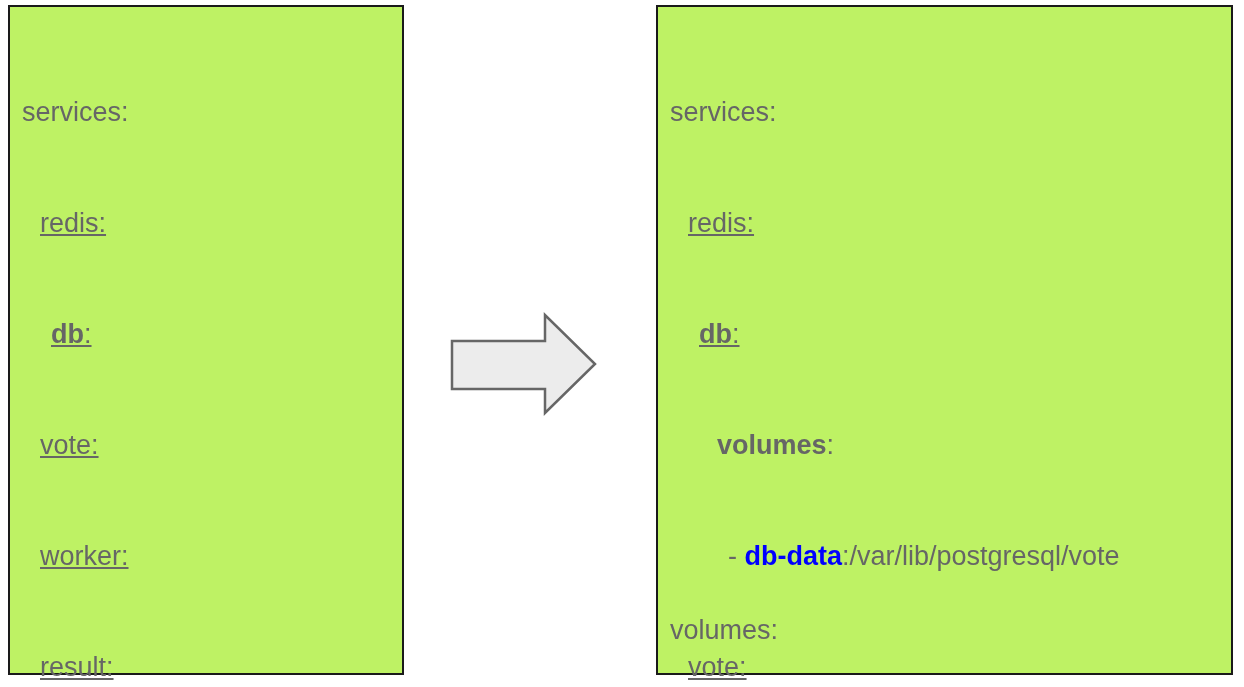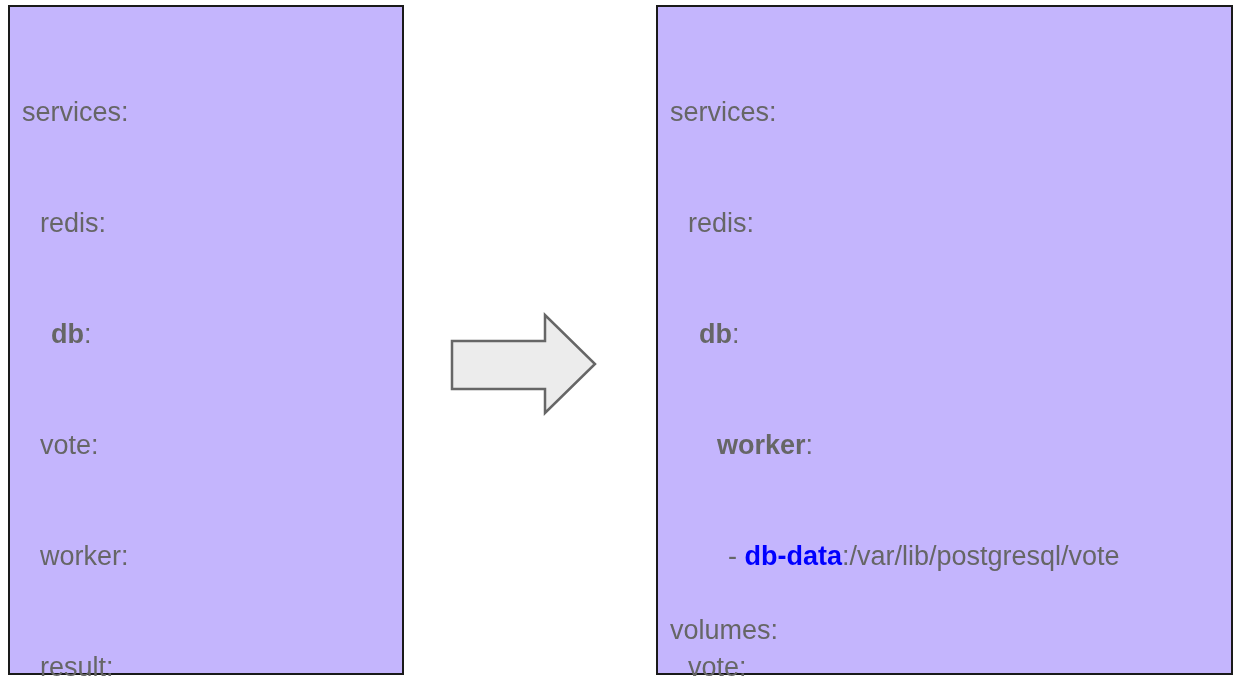--- a/index.html
+++ b/index.html
@@ -11,21 +11,21 @@
   body {
     width: 1244px;
     height: 687px;
     position: relative;
     overflow: hidden;
     font-family: "Liberation Sans", sans-serif;
   }
 
   .panel {
     position: absolute;
-    background: #c4b5fd;
+    background: #bef264;
     border: 2px solid #1a1a1a;
     box-sizing: border-box;
   }
 
   #panel-before {
     left: 8px;
     top: 5px;
     width: 396px;
     height: 670px;
   }
@@ -53,21 +53,21 @@
   #code-after-bottom { top: 531px; }
 
   .line {
     height: 37px;
     white-space: pre;
     color: #666666;
   }
 
   
   .ind-0 { padding-left: 0px; }
-  .ind-1 { padding-left: 18px; }
+  .ind-1 { padding-left: 18px; text-decoration: underline; }
   .ind-2 { padding-left: 36px; }
   .ind-3 { padding-left: 58px; }
 
   .bold { font-weight: bold; margin-left: 11px; }
   .blue-bold { color: #0000ff; font-weight: bold; margin-top: 8px; }
   .plain { font-weight: normal; color: #666666; }
 
   
   #arrow-wrap {
     position: absolute;
@@ -96,21 +96,21 @@
   <svg width="160" height="112" viewBox="0 0 160 112">
     <polygon points="7,33 100,33 100,7 150,56 100,105 100,81 7,81" fill="#ececec" stroke="#666666" stroke-width="2.5" stroke-linejoin="miter"></polygon>
   </svg>
 </div>
 
 <div class="panel" id="panel-after">
   <div class="code-block" id="code-after-top">
     <div class="line ind-0"><span class="plain">services:</span></div>
     <div class="line ind-1"><span class="plain">redis:</span></div>
     <div class="line ind-1"><span class="bold">db</span><span class="plain">:</span></div>
-    <div class="line ind-2"><span class="bold">worker</span><span class="plain">:</span></div>
+    <div class="line ind-2"><span class="bold">volumes</span><span class="plain">:</span></div>
     <div class="line ind-3"><span class="plain">- </span><span class="blue-bold">db-data</span><span class="plain">:/var/lib/postgresql/vote</span></div>
     <div class="line ind-1"><span class="plain">vote:</span></div>
     
     
   </div>
 
   <div class="code-block" id="code-after-bottom">
     <div class="line ind-0"><span class="plain">volumes:</span></div>
     
   </div>

